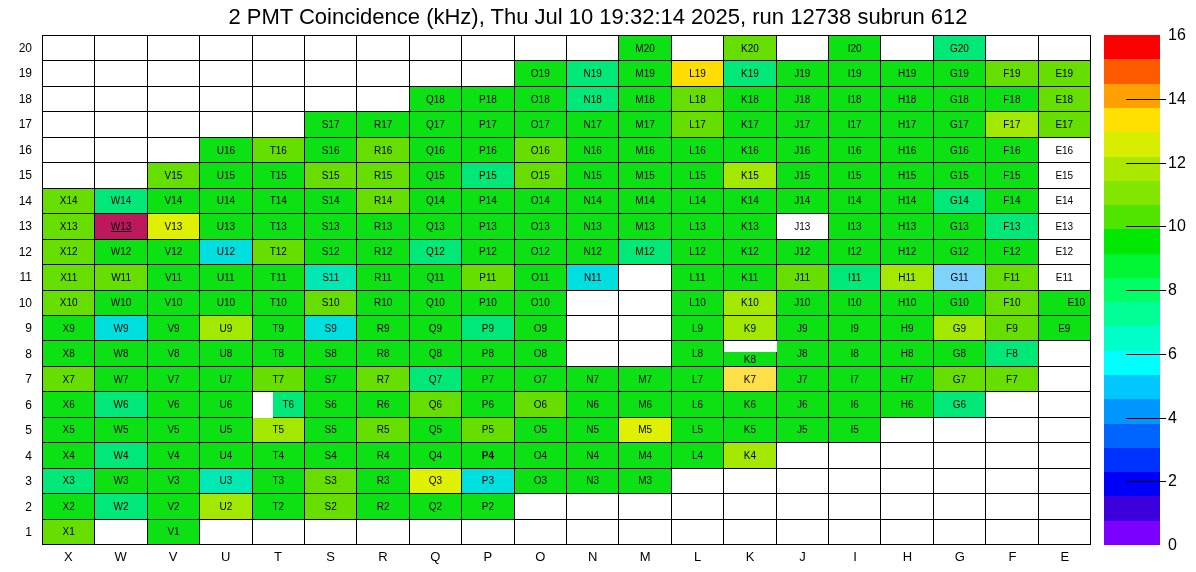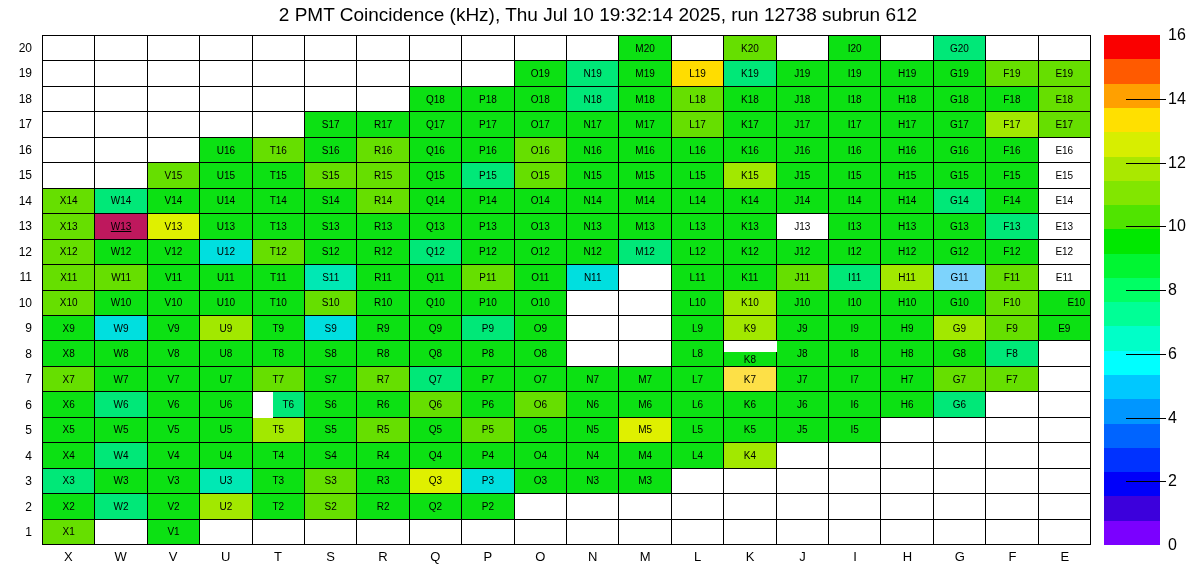--- a/index.html
+++ b/index.html
@@ -5,21 +5,21 @@
   * { box-sizing: border-box; margin: 0; padding: 0; }
   body {
     width: 1196px; height: 572px;
     background: #ffffff;
     font-family: "Liberation Sans", sans-serif;
     position: relative;
     overflow: hidden;
   }
   .title {
     position: absolute; left: 0; top: 4px; width: 1196px;
-    text-align: center; font-size: 19px; color: #000;
+    text-align: center; font-size: 22px; color: #000;
     white-space: nowrap;
   }
   .grid {
     position: absolute; left: 42px; top: 35px;
     width: 1049px; height: 510px;
     display: grid;
     grid-template-columns: repeat(20, 1fr);
     grid-template-rows: repeat(20, 1fr);
     border-top: 1px solid #000;
     border-left: 1px solid #000;
@@ -952,21 +952,21 @@
     </div>
     <div class="cell" style="background: rgb(12, 225, 19);">
       <span>S4</span>
     </div>
     <div class="cell" style="background: rgb(12, 225, 19);">
       <span>R4</span>
     </div>
     <div class="cell" style="background: rgb(12, 225, 19);">
       <span>Q4</span>
     </div>
-    <div class="cell" style="background: rgb(12, 225, 19);">
+    <div class="cell" style="background: rgb(12, 225, 19); font-weight: bold;">
       <span>P4</span>
     </div>
     <div class="cell" style="background: rgb(12, 225, 19);">
       <span>O4</span>
     </div>
     <div class="cell" style="background: rgb(12, 225, 19);">
       <span>N4</span>
     </div>
     <div class="cell" style="background: rgb(12, 225, 19);">
       <span>M4</span>

